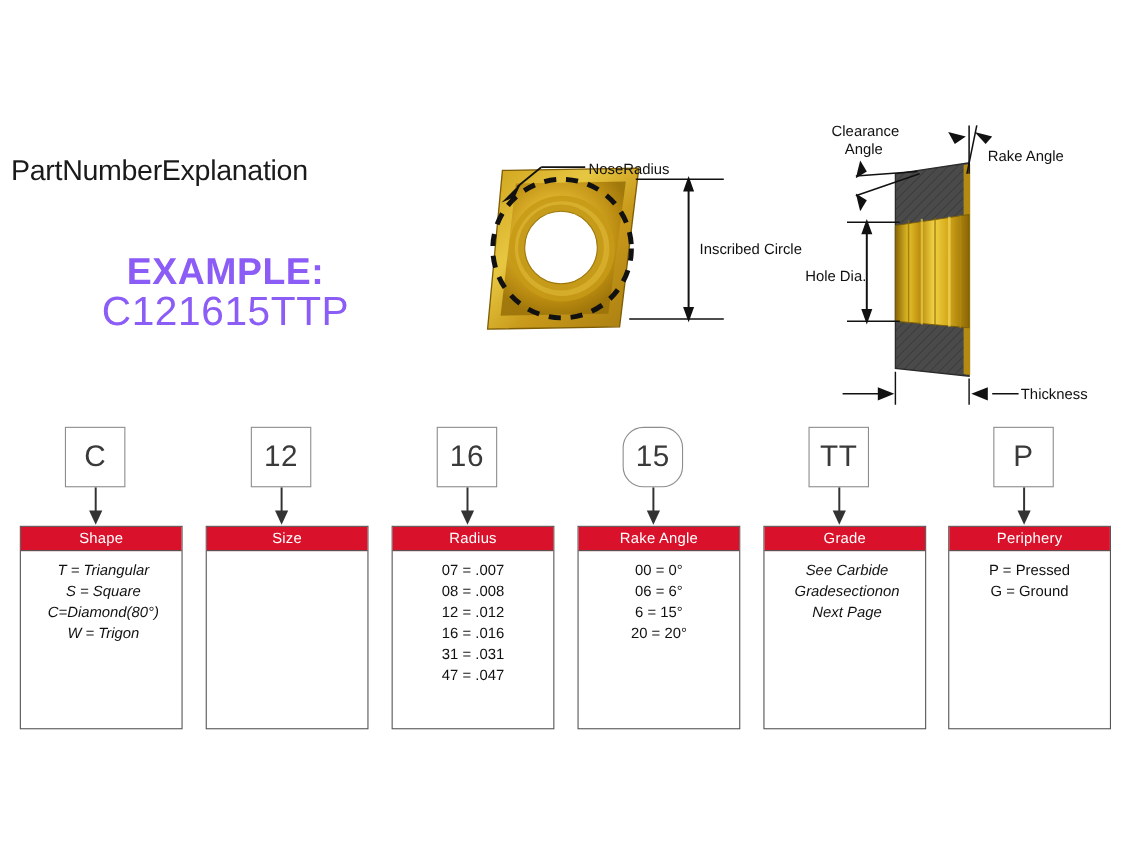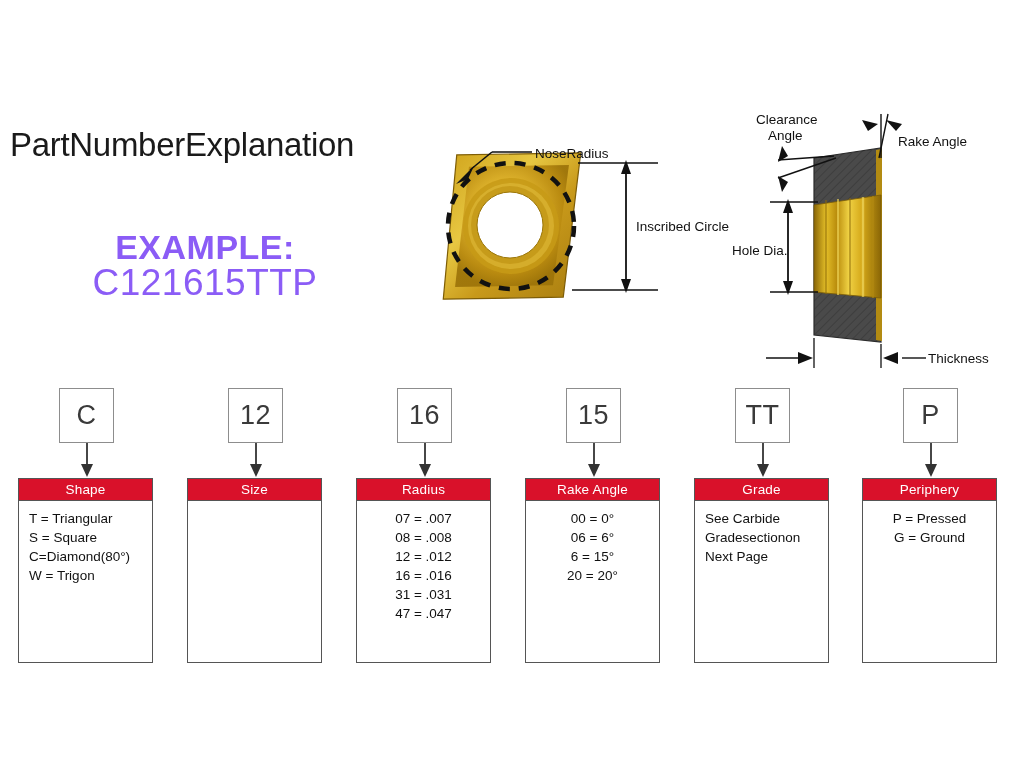--- a/index.html
+++ b/index.html
@@ -17,22 +17,22 @@
     width: 1024px;
     height: 768px;
     background: #ffffff;
     overflow: hidden;
   }
 
   
   #title {
     position: absolute;
     left: 10px;
-    top: 126px;
-    font-size: 33px;
+    top: 140px;
+    font-size: 26px;
     font-weight: 400;
     letter-spacing: -0.3px;
     color: #1a1a1a;
     white-space: nowrap;
   }
   #example-label {
     position: absolute;
     left: 60px;
     top: 228px;
     width: 290px;
@@ -88,21 +88,21 @@
     color: #3a3a3a;
     letter-spacing: 0.5px;
   }
   .arrow-svg {
     position: absolute;
     top: 55px;
   }
   .panel {
     position: absolute;
     top: 90px;
-    width: 135px;
+    width: 148px;
     box-sizing: border-box;
     border: 1.5px solid #555555;
     background: #ffffff;
     height: 185px;
   }
   .panel-header {
     height: 21px;
     background: #d9112a;
     color: #ffffff;
     font-size: 13.5px;
@@ -113,21 +113,21 @@
     letter-spacing: 0.2px;
   }
   .panel-body {
     padding: 8px 6px 0 6px;
     font-size: 13.5px;
     line-height: 19px;
     color: #111111;
   }
   .panel-body .line { white-space: nowrap; }
   .body-center .line { text-align: center; }
-  .body-left .line { text-align: left; padding-left: 4px; }
+  .body-left .line { text-align: center; padding-left: 4px; font-style: italic; }
 </style>
 </head>
 <body>
 
 <div id="page">
 
   <div id="title">PartNumberExplanation</div>
   <div id="example-label">EXAMPLE:</div>
   <div id="example-value">C121615TTP</div>
 
@@ -287,21 +287,21 @@
         <div class="line">08 = .008</div>
         <div class="line">12 = .012</div>
         <div class="line">16 = .016</div>
         <div class="line">31 = .031</div>
         <div class="line">47 = .047</div>
       </div>
     </div>
   </div>
 
   <div class="column" style="left:525px;">
-    <div class="code-box" style="left:41px;">15</div>
+    <div class="code-box" style="left:41px;border-radius:19px;">15</div>
     <svg class="arrow-svg" style="left:61px;" width="16" height="36" viewBox="0 0 16 36">
       <line x1="8" y1="0" x2="8" y2="26" stroke="#333333" stroke-width="1.8"></line>
       <polygon points="8,34 2,21 14,21" fill="#333333"></polygon>
     </svg>
     <div class="panel">
       <div class="panel-header">Rake Angle</div>
       <div class="panel-body body-center">
         <div class="line">00 = 0°</div>
         <div class="line">06 = 6°</div>
         <div class="line">6 = 15°</div>

